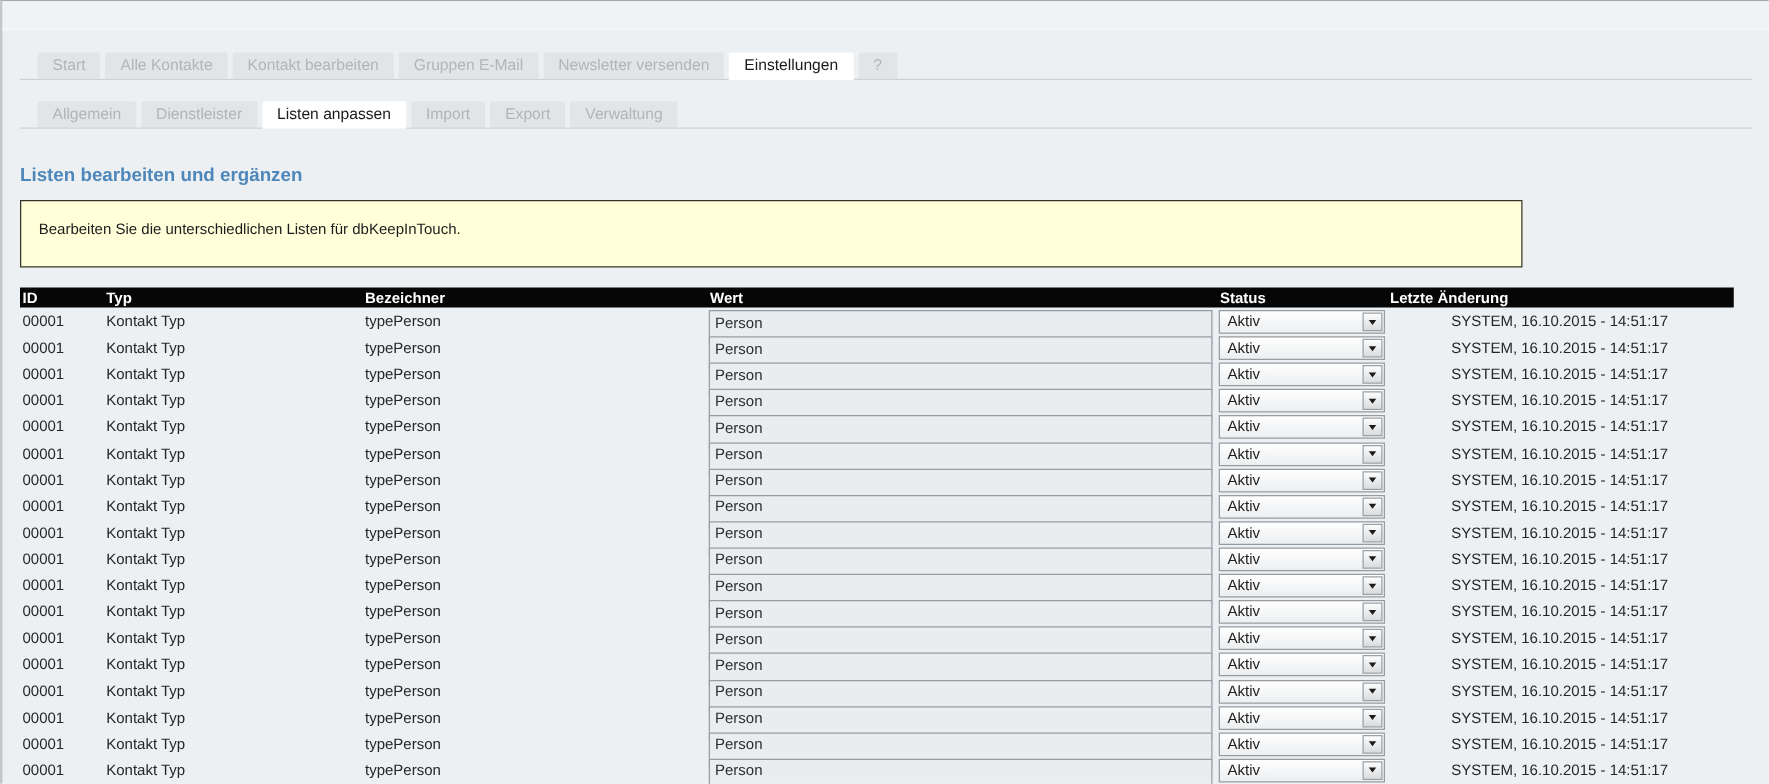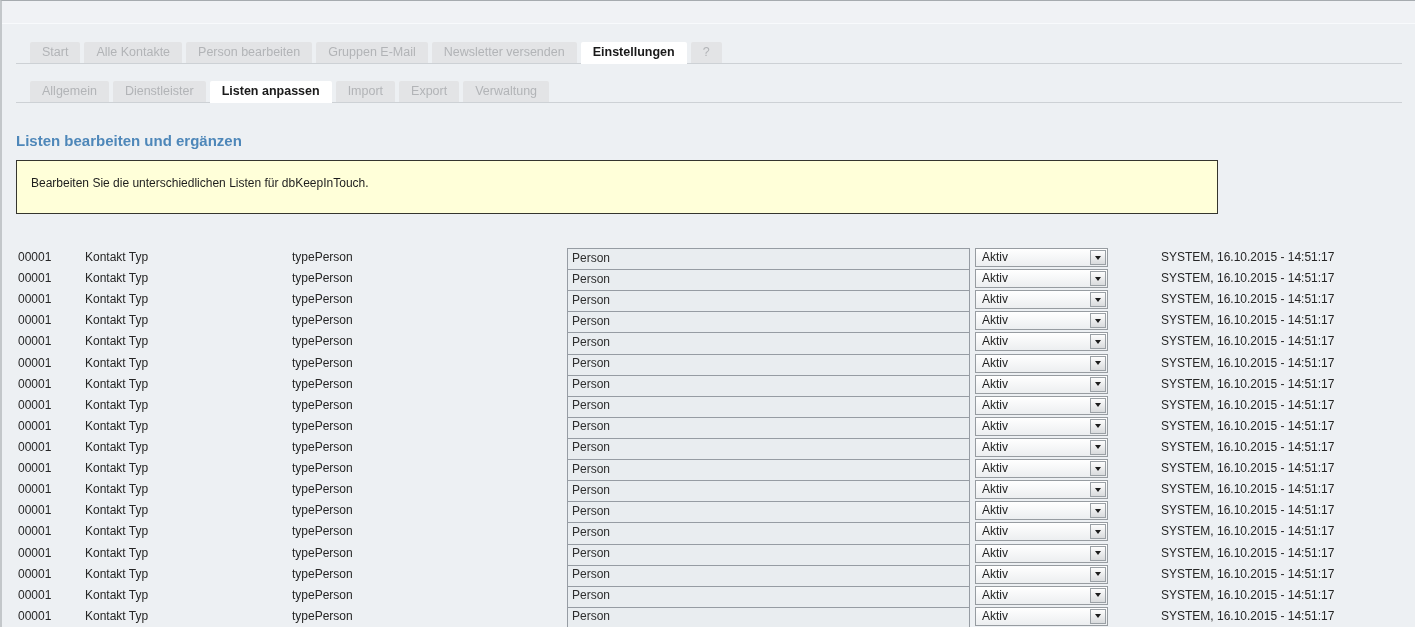--- a/index.html
+++ b/index.html
@@ -31,21 +31,21 @@
     background:var(--tab-inactive-bg,#e3e4e6);
     color:var(--tab-inactive-text,#b2b4b7);
     font-size:12.5px;
     border-radius:2px 2px 0 0;
     white-space:nowrap;
     cursor:default;
   }
   .tab.active{
     background:var(--tab-active-bg,#ffffff);
     color:#1a1a1a;
-    font-weight:bold;
+    font-weight:normal;
     position:relative;z-index:2;
     height:22px;
   }
   .rule{position:absolute;left:14px;right:13px;height:1px;background:#cdd1d5;}
   .rule1{top:62px;}
   .rule2{top:101px;}
   
   .page-title{
     position:absolute;left:14px;top:121px;
     font-size:15px;color:var(--accent,#4e87b9);
@@ -123,21 +123,21 @@
 </style>
 </head>
 <body>
 
 <div class="page">
   <div class="top-strip"></div>
 
   <nav class="tabrow tabrow1">
       <div class="tab">Start</div>
       <div class="tab">Alle Kontakte</div>
-      <div class="tab">Person bearbeiten</div>
+      <div class="tab">Kontakt bearbeiten</div>
       <div class="tab">Gruppen E-Mail</div>
       <div class="tab">Newsletter versenden</div>
       <div class="tab active">Einstellungen</div>
       <div class="tab">?</div>
     </nav>
   <div class="rule rule1"></div>
 
   <nav class="tabrow tabrow2">
       <div class="tab">Allgemein</div>
       <div class="tab">Dienstleister</div>
@@ -147,20 +147,28 @@
       <div class="tab">Verwaltung</div>
     </nav>
   <div class="rule rule2"></div>
 
   <h1 class="page-title">Listen bearbeiten und ergänzen</h1>
 
   <div class="info-box">
     <div class="txt">Bearbeiten Sie die unterschiedlichen Listen für dbKeepInTouch.</div>
   </div>
 
+  <div class="thead">
+    <span class="h h-id">ID</span>
+    <span class="h h-typ">Typ</span>
+    <span class="h h-bez">Bezeichner</span>
+    <span class="h h-wert">Wert</span>
+    <span class="h h-status">Status</span>
+    <span class="h h-last">Letzte Änderung</span>
+  </div>
 
   <div>
       <div class="trow" style="top: 246px;">
         <span class="c c-id">00001</span>
         <span class="c c-typ">Kontakt Typ</span>
         <span class="c c-bez">typePerson</span>
         <input class="wert-input" type="text" value="Person" style="">
         <span class="sel">
           <span class="selv">Aktiv</span>
           <span class="selbtn">

